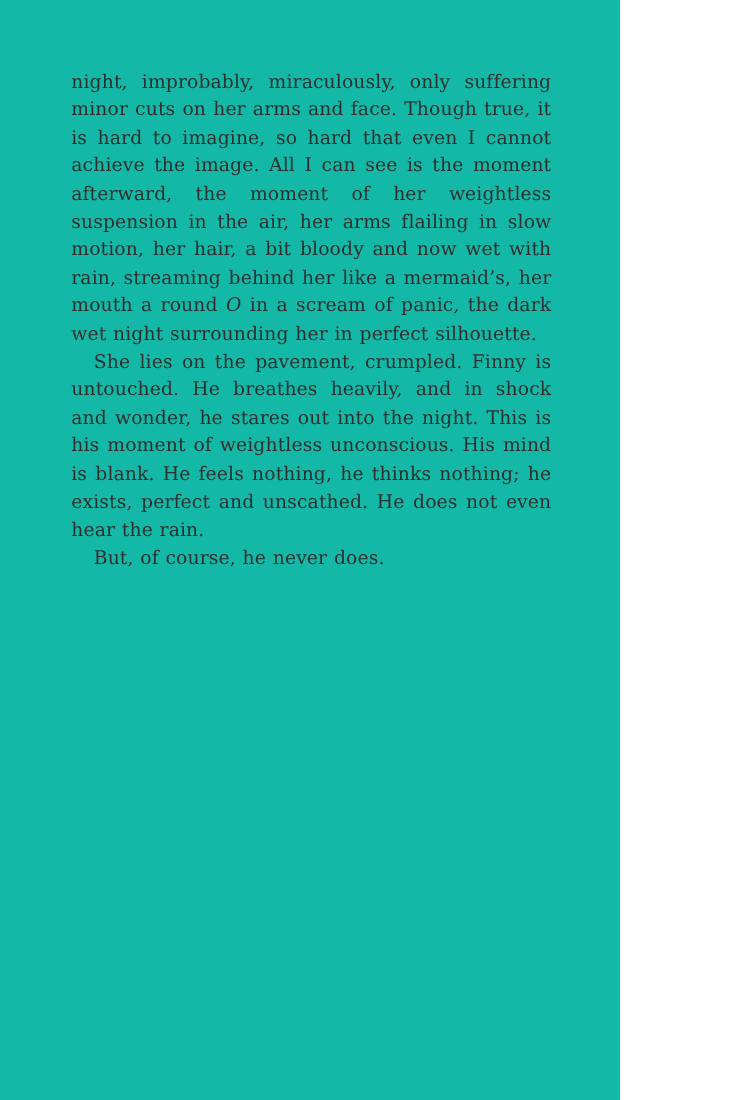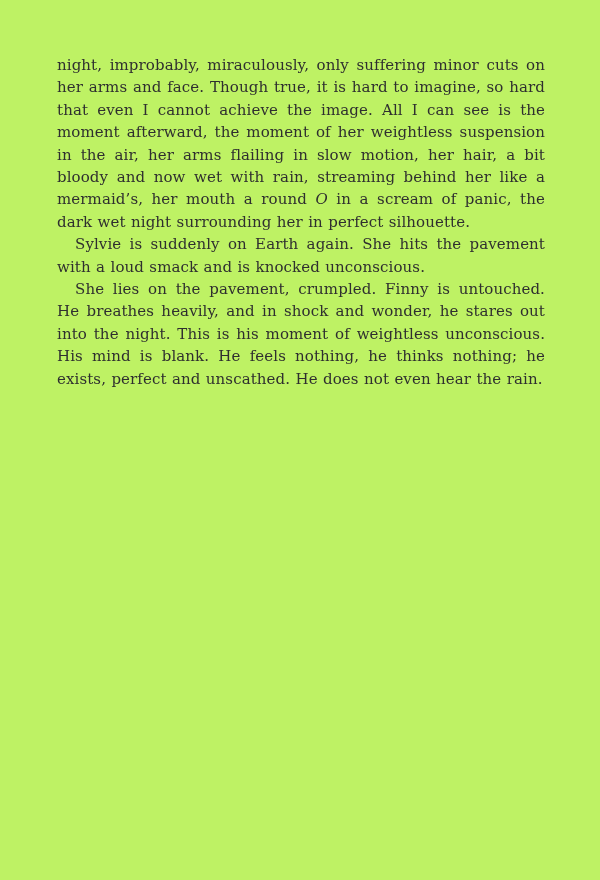--- a/index.html
+++ b/index.html
@@ -9,24 +9,24 @@
     }
     body {
       width: 600px;
       height: 880px;
       overflow: hidden;
       font-family: "DejaVu Serif", "Liberation Serif", serif;
       color: #2f2f2f;
     }
     .page {
       box-sizing: border-box;
-      width: 600px;
+      width: 496px;
       height: 880px;
       padding: 54px 55px 0 57px;
-      background: #bef264;
+      background: #14b8a6;
     }
     .page p {
       margin: 0;
       font-size: 15px;
       line-height: 22.4px;
       text-align: justify;
       text-justify: inter-word;
       letter-spacing: 0.1px;
       word-spacing: 0.5px;
     }
@@ -37,19 +37,19 @@
       font-style: italic;
     }
   </style>
 </head>
 <body>
 
 <main class="page">
 
   <p><span>night, improbably, miraculously, only suffering minor cuts on her arms and face. Though true, it is hard to imagine, so hard that even I cannot achieve the image. All I can see is the moment afterward, the moment of her weightless suspension in the air, her arms flailing in slow motion, her hair, a bit bloody and now wet with rain, streaming behind her like a mermaid’s, her mouth a round </span><span class="it">O</span><span> in a scream of panic, the dark wet night surrounding her in perfect silhouette.</span></p>
 
-  <p class="indent">Sylvie is suddenly on Earth again. She hits the pavement with a loud smack and is knocked unconscious.</p>
 
   <p class="indent">She lies on the pavement, crumpled. Finny is untouched. He breathes heavily, and in shock and wonder, he stares out into the night. This is his moment of weightless unconscious. His mind is blank. He feels nothing, he thinks nothing; he exists, perfect and unscathed. He does not even hear the rain.</p>
 
 
+  <p class="indent">But, of course, he never does.</p>
 
 </main>
 
 </body></html>

